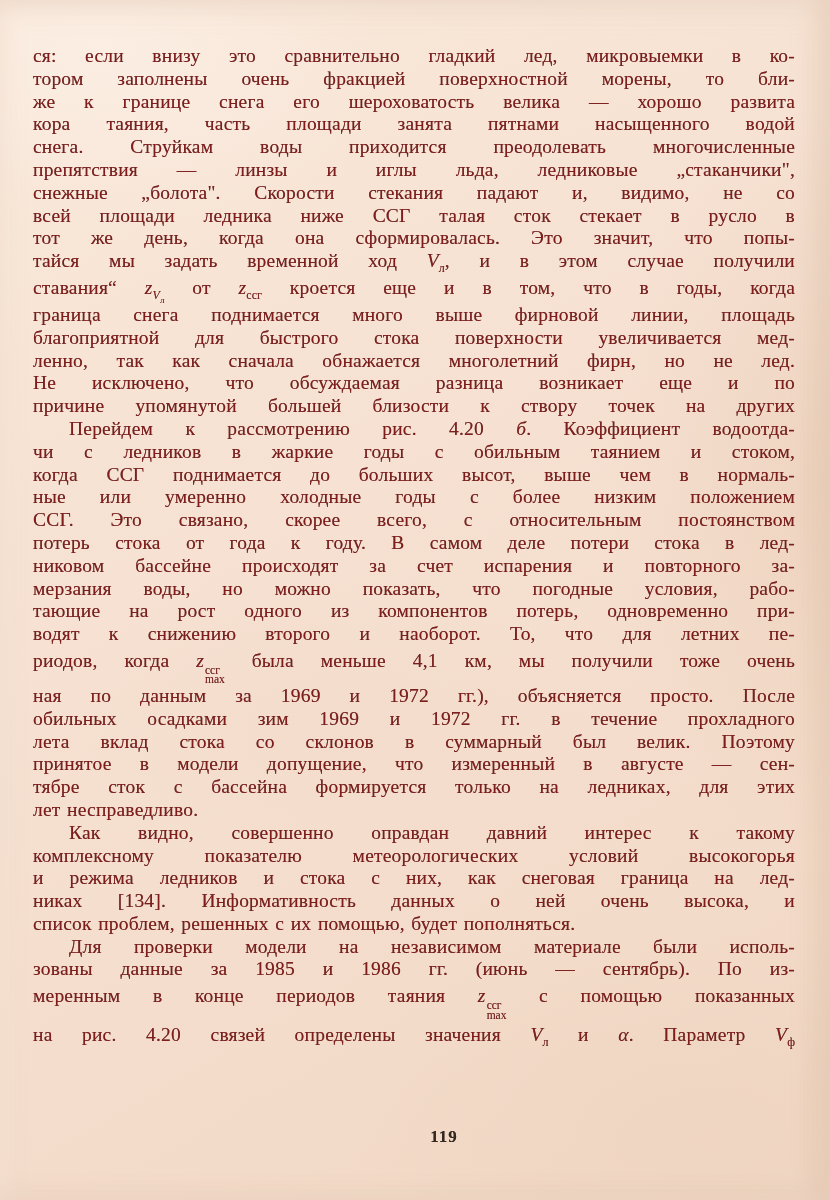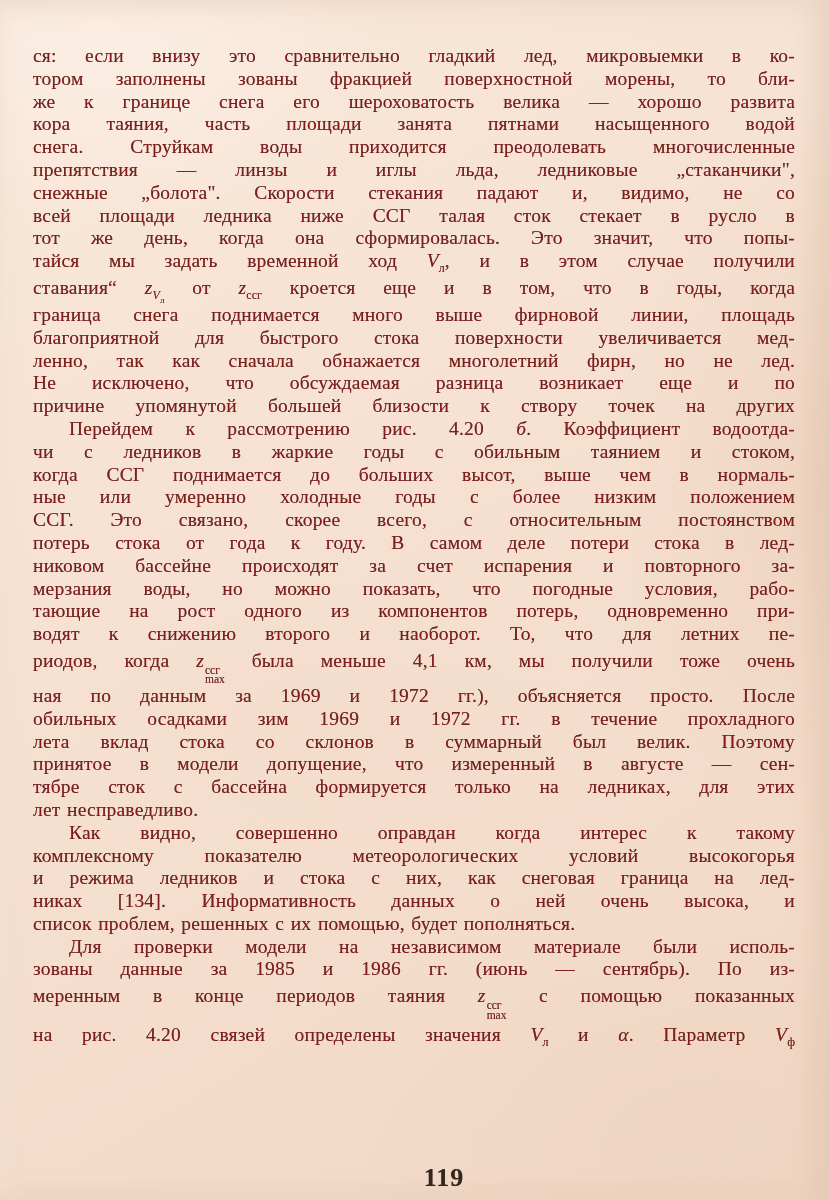--- a/index.html
+++ b/index.html
@@ -65,39 +65,39 @@
     vertical-align: -7px;
     font-size: 11.5px;
     line-height: 9.5px;
     letter-spacing: 0;
     margin-left: 1px;
     text-align: left;
   }
   .stk span { display: block; }
   .page-num {
     position: absolute;
-    top: 1163px;
+    top: 1127px;
     left: 63px;
     width: 762px;
     text-align: center;
-    font-size: 26px;
+    font-size: 17px;
     font-weight: 700;
     color: #332820;
     letter-spacing: 1px;
     text-shadow: 0 0 0.6px rgba(46,36,28,0.5);
   }
 </style>
 </head>
 <body>
 
 <div class="paper"></div>
 
 <div class="text-block">
     <div class="line">ся: если внизу это сравнительно гладкий лед, микровыемки в ко-</div>
-    <div class="line">тором заполнены зованы фракцией поверхностной морены, то бли-</div>
+    <div class="line">тором заполнены очень фракцией поверхностной морены, то бли-</div>
     <div class="line">же к границе снега его шероховатость велика — хорошо развита</div>
     <div class="line">кора таяния, часть площади занята пятнами насыщенного водой</div>
     <div class="line">снега. Струйкам воды приходится преодолевать многочисленные</div>
     <div class="line">препятствия — линзы и иглы льда, ледниковые „стаканчики",</div>
     <div class="line">снежные „болота". Скорости стекания падают и, видимо, не со</div>
     <div class="line">всей площади ледника ниже ССГ талая сток стекает в русло в</div>
     <div class="line">тот же день, когда она сформировалась. Это значит, что попы-</div>
     <div class="line">тайся мы задать временной ход <span class="sym"><i class="it">V</i><sub class="sb">л</sub></span>, и в этом случае получили</div>
     <div class="line g">ставания“ <span class="sym"><i class="it">z</i><sub class="sb"><i class="it">V</i><sub class="ss">л</sub></sub></span> от <span class="sym"><i class="it">z</i><sub class="sb">ссг</sub></span> кроется еще и в том, что в годы, когда</div>
     <div class="line g">граница снега поднимается много выше фирновой линии, площадь</div>
@@ -118,21 +118,21 @@
     <div class="line g">риодов, когда <span class="sym"><i class="it">z</i><span class="stk">
           <span>ссг</span>
           <span>max</span>
         </span></span> была меньше 4,1 км, мы получили тоже очень</div>
     <div class="line">ная по данным за 1969 и 1972 гг.), объясняется просто. После</div>
     <div class="line">обильных осадками зим 1969 и 1972 гг. в течение прохладного</div>
     <div class="line">лета вклад стока со склонов в суммарный был велик. Поэтому</div>
     <div class="line">принятое в модели допущение, что измеренный в августе — сен-</div>
     <div class="line">тябре сток с бассейна формируется только на ледниках, для этих</div>
     <div class="line end">лет несправедливо.</div>
-    <div class="line ind">Как видно, совершенно оправдан когда интерес к такому</div>
+    <div class="line ind">Как видно, совершенно оправдан давний интерес к такому</div>
     <div class="line">комплексному показателю метеорологических условий высокогорья</div>
     <div class="line">и режима ледников и стока с них, как снеговая граница на лед-</div>
     <div class="line">никах [134]. Информативность данных о ней очень высока, и</div>
     <div class="line end">список проблем, решенных с их помощью, будет пополняться.</div>
     <div class="line ind">Для проверки модели на независимом материале были исполь-</div>
     <div class="line">зованы данные за 1985 и 1986 гг. (июнь — сентябрь). По из-</div>
     <div class="line g">меренным в конце периодов таяния <span class="sym"><i class="it">z</i><span class="stk">
           <span>ссг</span>
           <span>max</span>
         </span></span> с помощью показанных</div>

